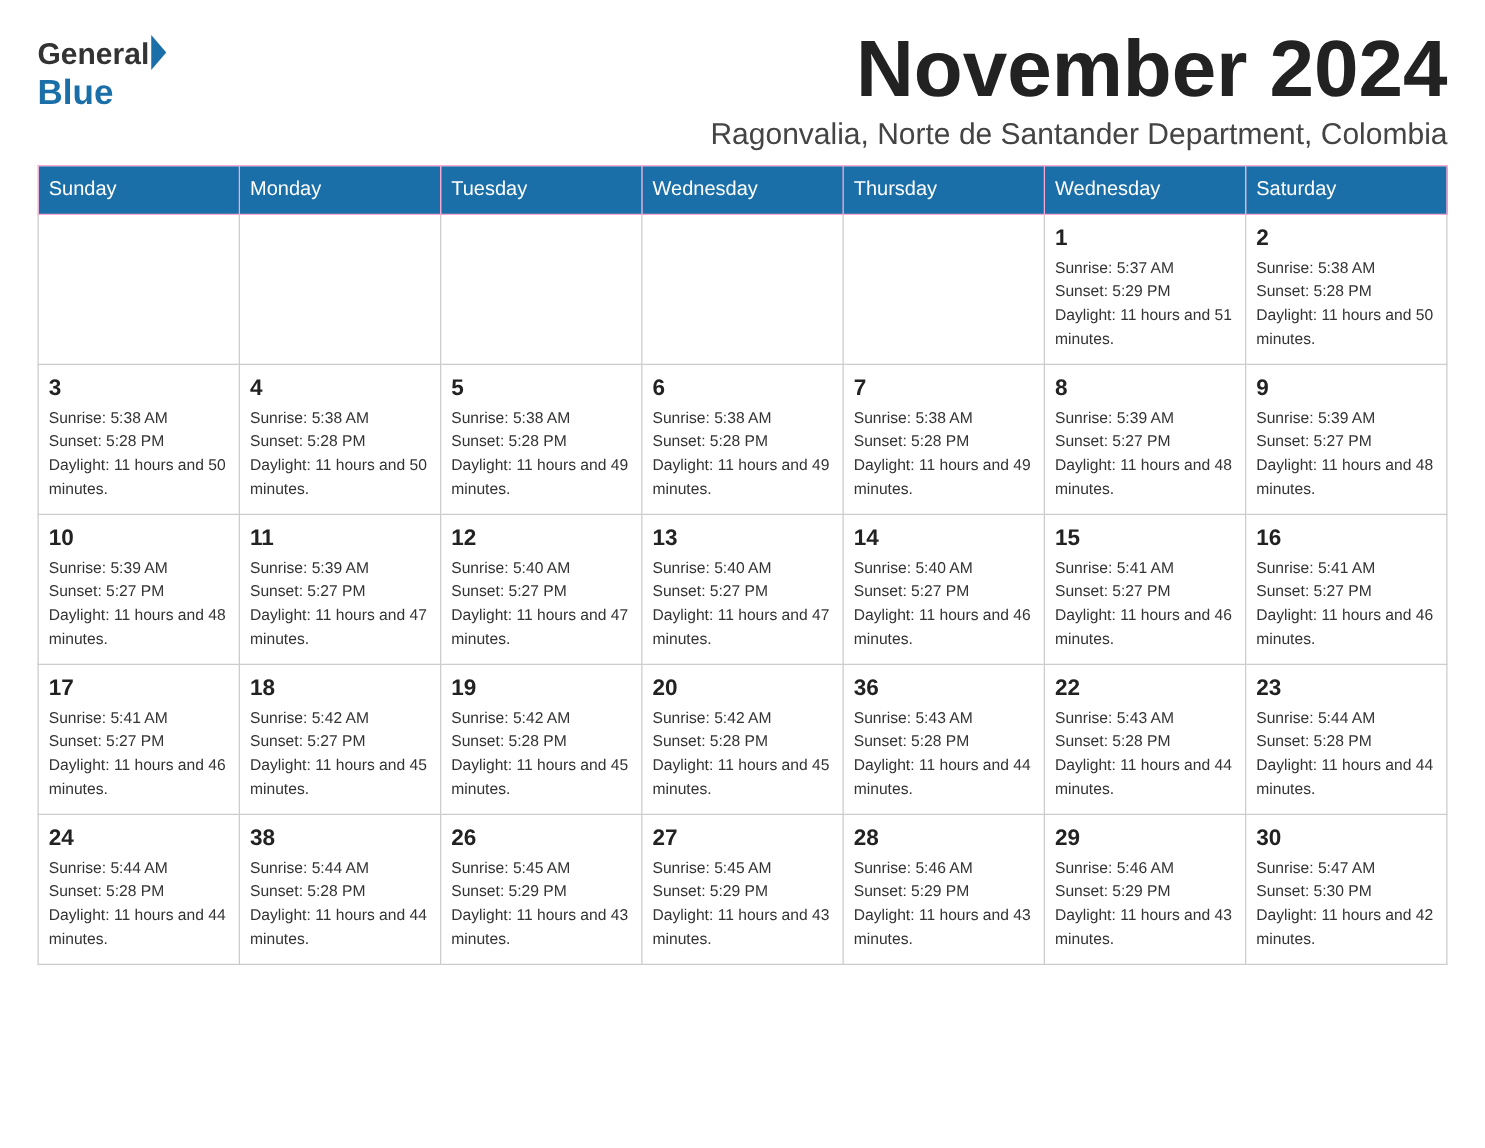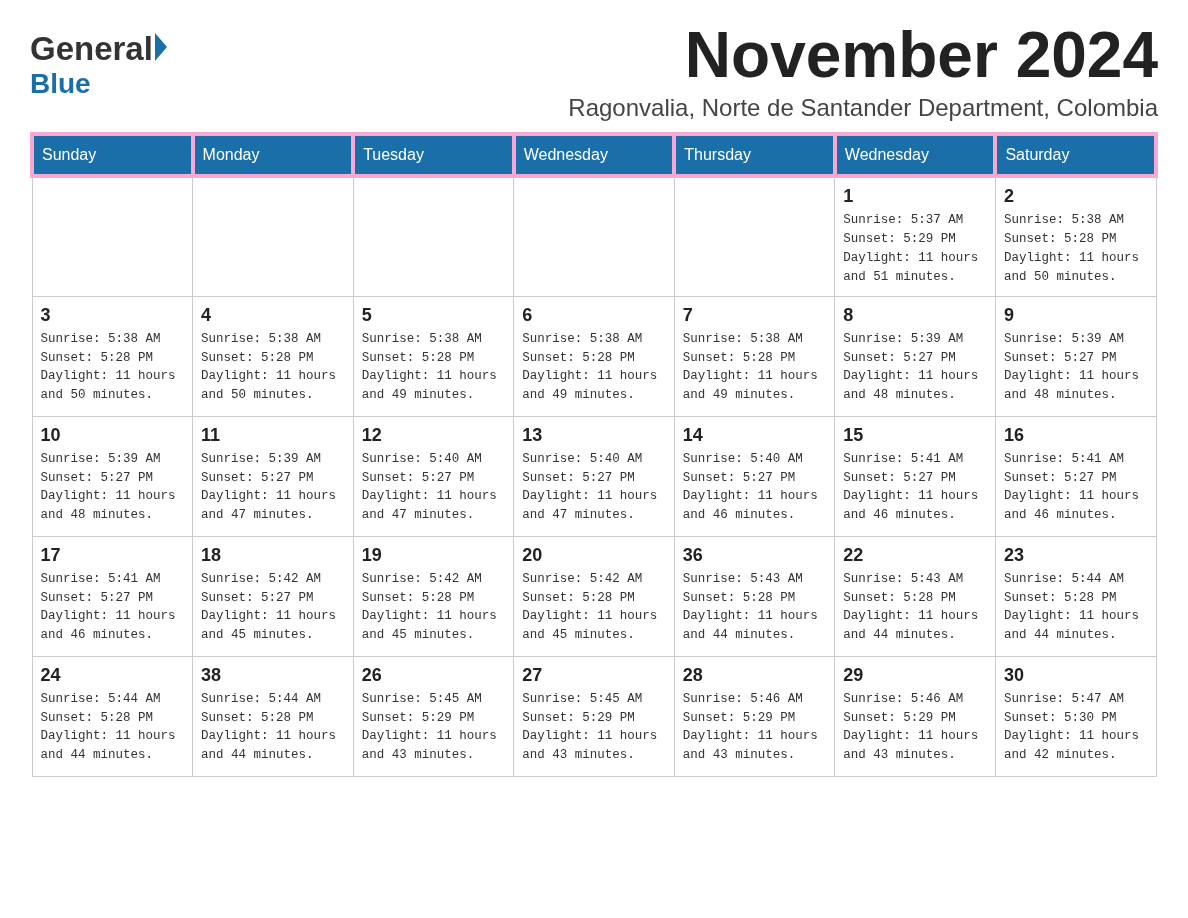--- a/index.html
+++ b/index.html
@@ -20,21 +20,21 @@
       display: flex;
       flex-direction: column;
       align-items: flex-start;
       margin-top: 10px;
     }
     .logo-text {
       display: flex;
       align-items: center;
     }
     .logo-general {
-      font-size: 33px;
+      font-size: 24px;
       font-weight: bold;
       color: #333;
     }
     .logo-arrow {
       width: 0;
       height: 0;
       border-left: 12px solid #1a6fa8;
       border-top: 14px solid transparent;
       border-bottom: 14px solid transparent;
       margin-left: 2px;
@@ -65,21 +65,21 @@
       border-collapse: collapse;
       margin-top: 10px;
     }
     .calendar th {
       background-color: #1a6fa8;
       color: #fff;
       padding: 10px 8px;
       font-size: 16px;
       font-weight: normal;
       text-align: left;
-      border: 4px solid #f9a8d4;
+      border: 1px solid #f9a8d4;
       margin-top: 16px;
     }
     .calendar td {
       border: 1px solid #ccc;
       vertical-align: top;
       padding: 8px;
       width: 14.28%;
       min-height: 110px;
       height: 120px;
     }
@@ -87,21 +87,20 @@
       font-size: 18px;
       font-weight: bold;
       color: #222;
       display: block;
       margin-bottom: 4px;
     }
     .day-info {
       font-size: 12.5px;
       color: #333;
       line-height: 1.5;
-      font-family: Liberation Mono, monospace;
     }
     .empty-cell {
       background: #fff;
     }
     tr:not(:last-child) td {
       border-bottom: 1px solid #ccc;
     }
   </style>
 </head>
 <body>

